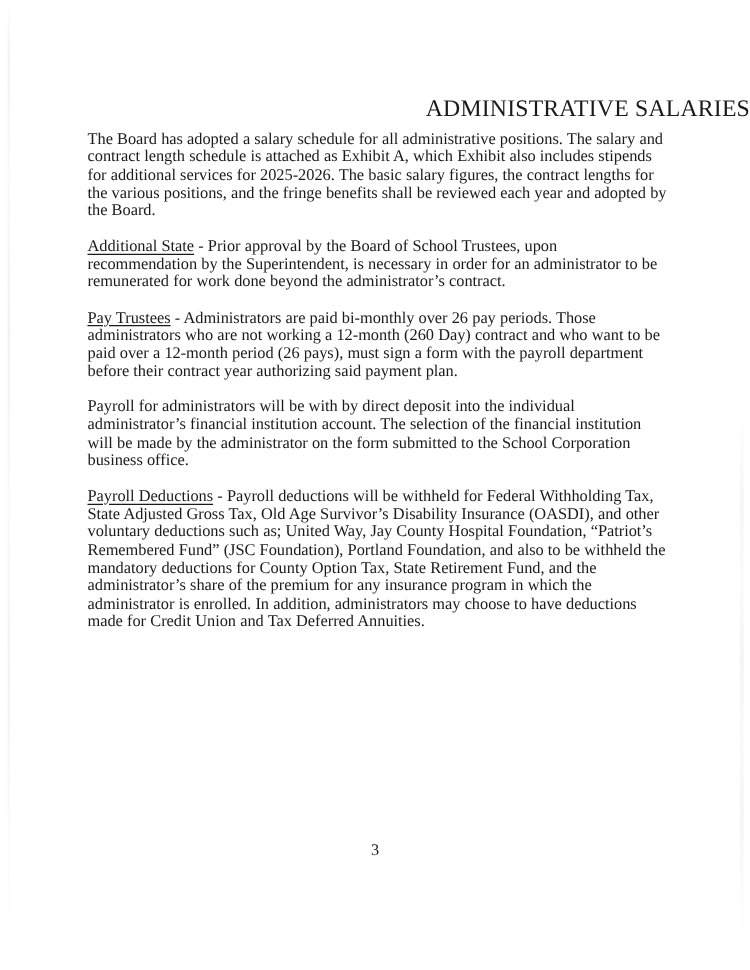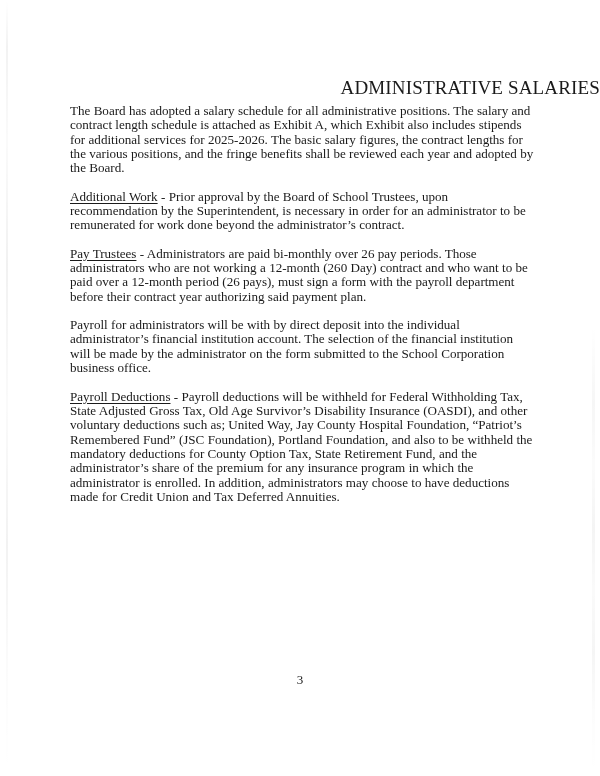--- a/index.html
+++ b/index.html
@@ -117,21 +117,21 @@
 
   <div class="doc-title">ADMINISTRATIVE SALARIES</div>
 
   <div class="body-block">
 
     <p class="para">
       <span>The Board has adopted a salary schedule for all administrative positions.  The salary and contract length schedule is attached as Exhibit A, which Exhibit also includes stipends for additional services for 2025-2026.   The basic salary figures, the contract lengths for the various positions, and the fringe benefits shall be reviewed each year and adopted by the Board.</span>
     </p>
 
     <p class="para">
-      <span class="lead">Additional Work</span><span> - Prior approval by the Board of School Trustees, upon recommendation by the Superintendent, is necessary in order for an administrator to be remunerated for work done beyond the administrator’s contract.</span>
+      <span class="lead">Additional State</span><span> - Prior approval by the Board of School Trustees, upon recommendation by the Superintendent, is necessary in order for an administrator to be remunerated for work done beyond the administrator’s contract.</span>
     </p>
 
     <p class="para">
       <span class="lead">Pay Trustees</span><span> - Administrators are paid bi-monthly over 26 pay periods.  Those administrators who are not working a 12-month (260 Day) contract and who want to be paid over a 12-month period (26 pays), must sign a form with the payroll department before their contract year authorizing said payment plan.</span>
     </p>
 
     <p class="para">
       <span>Payroll for administrators will be with by direct deposit into the individual administrator’s financial institution account.  The selection of the financial institution will be made by the administrator on the form submitted to the School Corporation business office.</span>
     </p>
 

